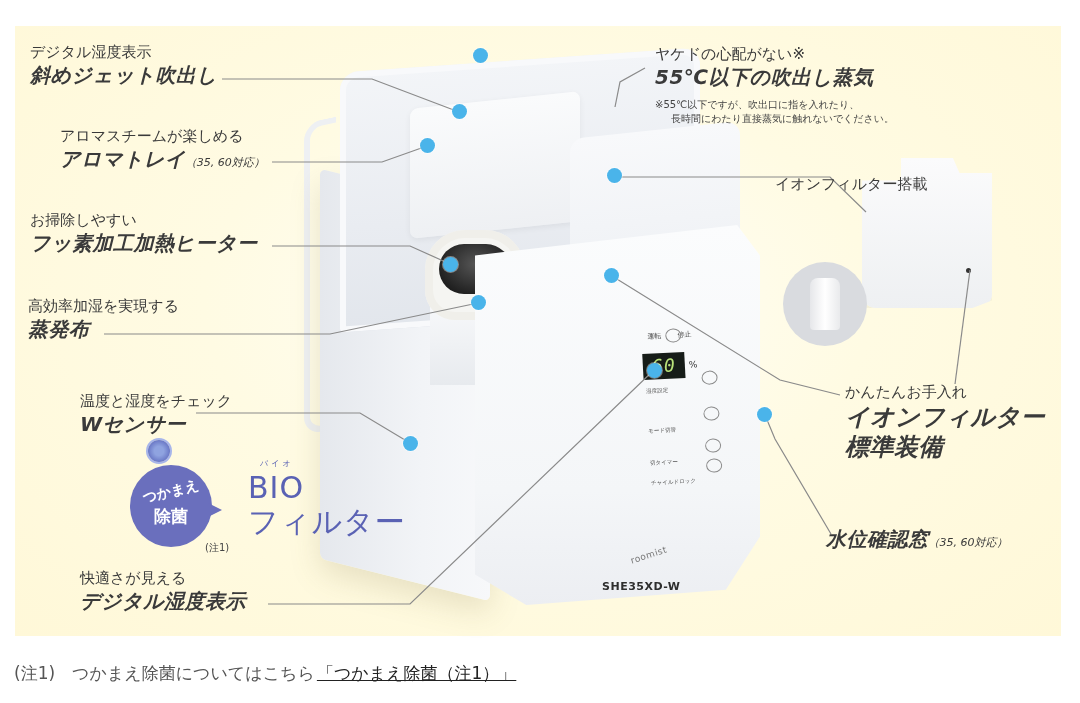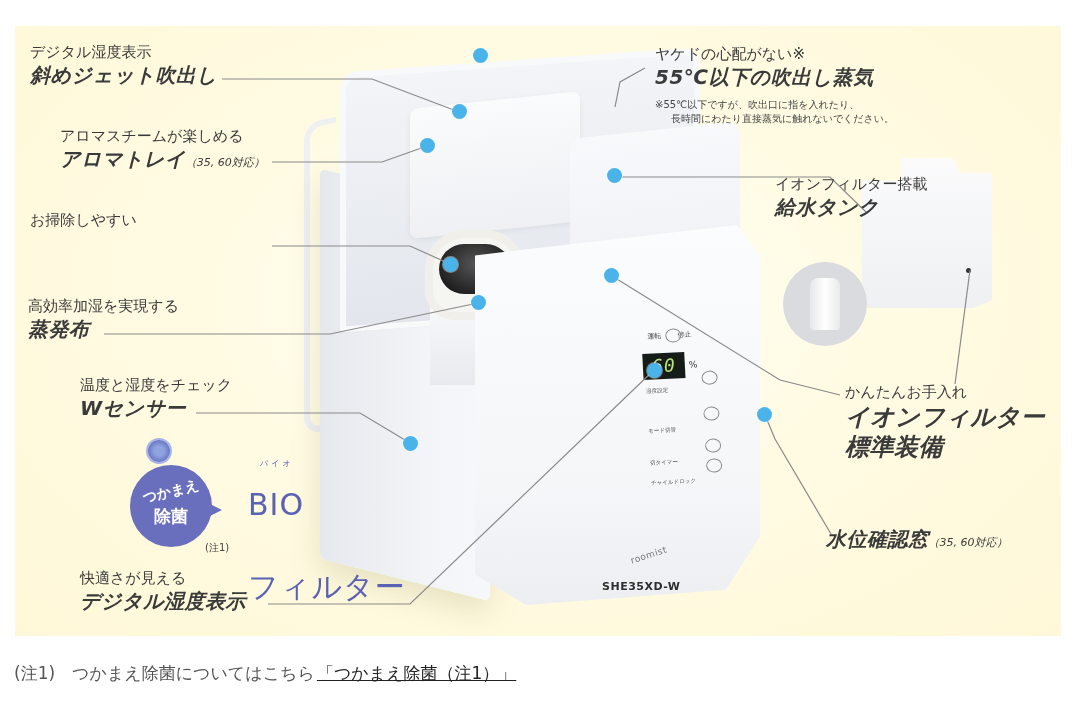--- a/index.html
+++ b/index.html
@@ -123,22 +123,22 @@
   .bio-badge .t1 { position: absolute; left: 0; right: 0; top: 18px; font-size: 14px; font-weight: bold; transform: rotate(-14deg); }
   .bio-badge .t2 { position: absolute; left: 0; right: 0; top: 40px; font-size: 17px; font-weight: bold; }
   .bio-germ {
     position: absolute; left: 148px; top: 440px; width: 22px; height: 22px; border-radius: 50%;
     background: radial-gradient(circle, #8fa3e0 30%, #6a78c6 70%);
     box-shadow: 0 0 0 2px #a7b5ea;
   }
   .bio-note { position: absolute; left: 205px; top: 541px; font-size: 10px; color: #444; text-align: center; }
   .bio-title { position: absolute; left: 248px; top: 472px; color: #5a62b4; }
   .bio-title .ruby { position: absolute; left: 12px; top: -14px; font-size: 8px; color: #5a62b4; letter-spacing: 3px; }
-  .bio-title .bio { font-size: 30px; line-height: 32px; font-weight: normal; letter-spacing: 1px; margin-top: 17px; }
-  .bio-title .filter { font-size: 30px; line-height: 36px; font-weight: normal; letter-spacing: 1px; margin-top: 48px; }
+  .bio-title .bio { font-size: 30px; line-height: 32px; font-weight: normal; letter-spacing: 1px; }
+  .bio-title .filter { font-size: 30px; line-height: 36px; font-weight: normal; letter-spacing: 1px; }
 
   .footnote {
     position: absolute; left: 14px; top: 662px; font-size: 17px; color: #555; white-space: nowrap;
   }
   .footnote a { color: #222; text-decoration: underline; margin-left: 2px; }
 </style>
 </head>
 <body>
 
 <div class="banner"></div>
@@ -217,47 +217,47 @@
   <div class="main">斜めジェット吹出し</div>
 </div>
 
 <div class="callout" style="left:60px;top:126px">
   <div class="sub">アロマスチームが楽しめる</div>
   <div class="main"><span>アロマトレイ</span><small>（35, 60対応）</small></div>
 </div>
 
 <div class="callout" style="left:30px;top:210px">
   <div class="sub">お掃除しやすい</div>
+  <div class="main">フッ素加工加熱ヒーター</div>
 </div>
 
 <div class="callout" style="left:28px;top:296px">
   <div class="sub">高効率加湿を実現する</div>
   <div class="main">蒸発布</div>
 </div>
 
-<div class="callout" style="left:80px;top:375px">
+<div class="callout" style="left:80px;top:391px">
   <div class="sub">温度と湿度をチェック</div>
   <div class="main">Wセンサー</div>
 </div>
 
 <div class="callout" style="left:80px;top:568px">
   <div class="sub">快適さが見える</div>
   <div class="main">デジタル湿度表示</div>
 </div>
 
 <div class="callout" style="left:655px;top:44px">
   <div class="sub">ヤケドの心配がない※</div>
   <div class="main">55℃以下の吹出し蒸気</div>
   <div class="note" style="margin-top:8px">※55℃以下ですが、吹出口に指を入れたり、</div>
   <div class="note" style="padding-left:16px">長時間にわたり直接蒸気に触れないでください。</div>
 </div>
 
 <div class="callout" style="left:775px;top:174px">
   <div class="sub">イオンフィルター搭載</div>
-  <div class="main">給水タンク</div>
 </div>
 
 <div class="callout" style="left:845px;top:382px">
   <div class="sub">かんたんお手入れ</div>
   <div class="main" style="font-size:24px;line-height:30px">イオンフィルター</div>
   <div class="main" style="font-size:24px;line-height:30px">標準装備</div>
 </div>
 
 <div class="callout" style="left:826px;top:526px">
   <div class="main"><span>水位確認窓</span><small>（35, 60対応）</small></div>

